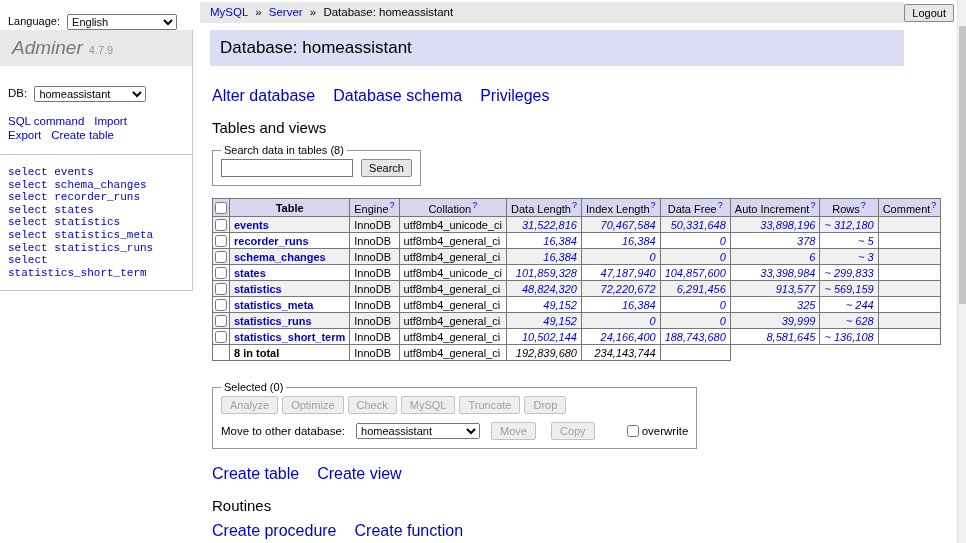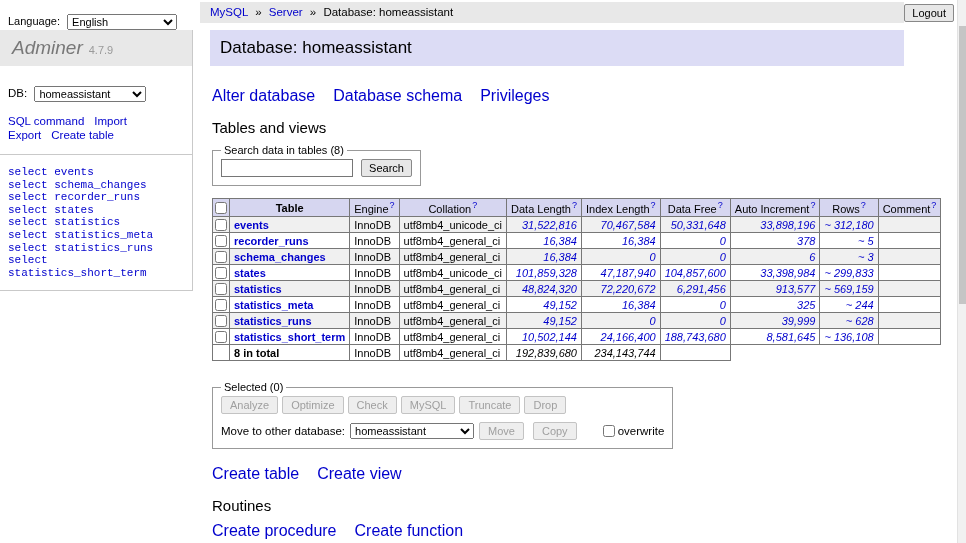--- a/index.html
+++ b/index.html
@@ -73,21 +73,21 @@
   tbody.data-rows tr:nth-child(odd) td { background: #f0f0f0; }
   tbody.total-body td { background: #fff; }
   .total-label { font-weight: bold; }
   .num.total { color: #000; }
   sup.help { color: #0000cc; font-size: 9px; cursor: pointer; margin-left: 1px; }
 
   
   .selected-fs { margin-top: 20px; }
   .btn { font-size: 11px; padding: 2px 8px; margin-right: 4px; background: #e9e9e9; border: 1px solid #999; border-radius: 2px; }
   .btn:disabled { color: #9f9f9f; border-color: #c3c3c3; background: #eeeeee; }
-  .move-row { margin-top: 8px; font-size: 11.5px; display: flex; align-items: center; gap: 5px; }
+  .move-row { margin-top: 8px; font-size: 11.5px; display: flex; align-items: center; gap: 11px; }
   .move-row select { width: 124px; font-size: 11px; }
   label.overwrite { display: flex; align-items: center; gap: 3px; margin-left: 17px; }
 
   .links-row { margin: 16px 0 0 2px; }
   .links-row.tight { margin-top: 8px; }
 
   
   .scroll-track { position: absolute; right: 0; top: 0; width: 9px; height: 543px; background: #f1f1f1; border-left: 1px solid #e2e2e2; }
   .scroll-thumb { position: absolute; left: 1px; top: 26px; width: 7px; height: 278px; background: #c5c5c5; }
 </style>

